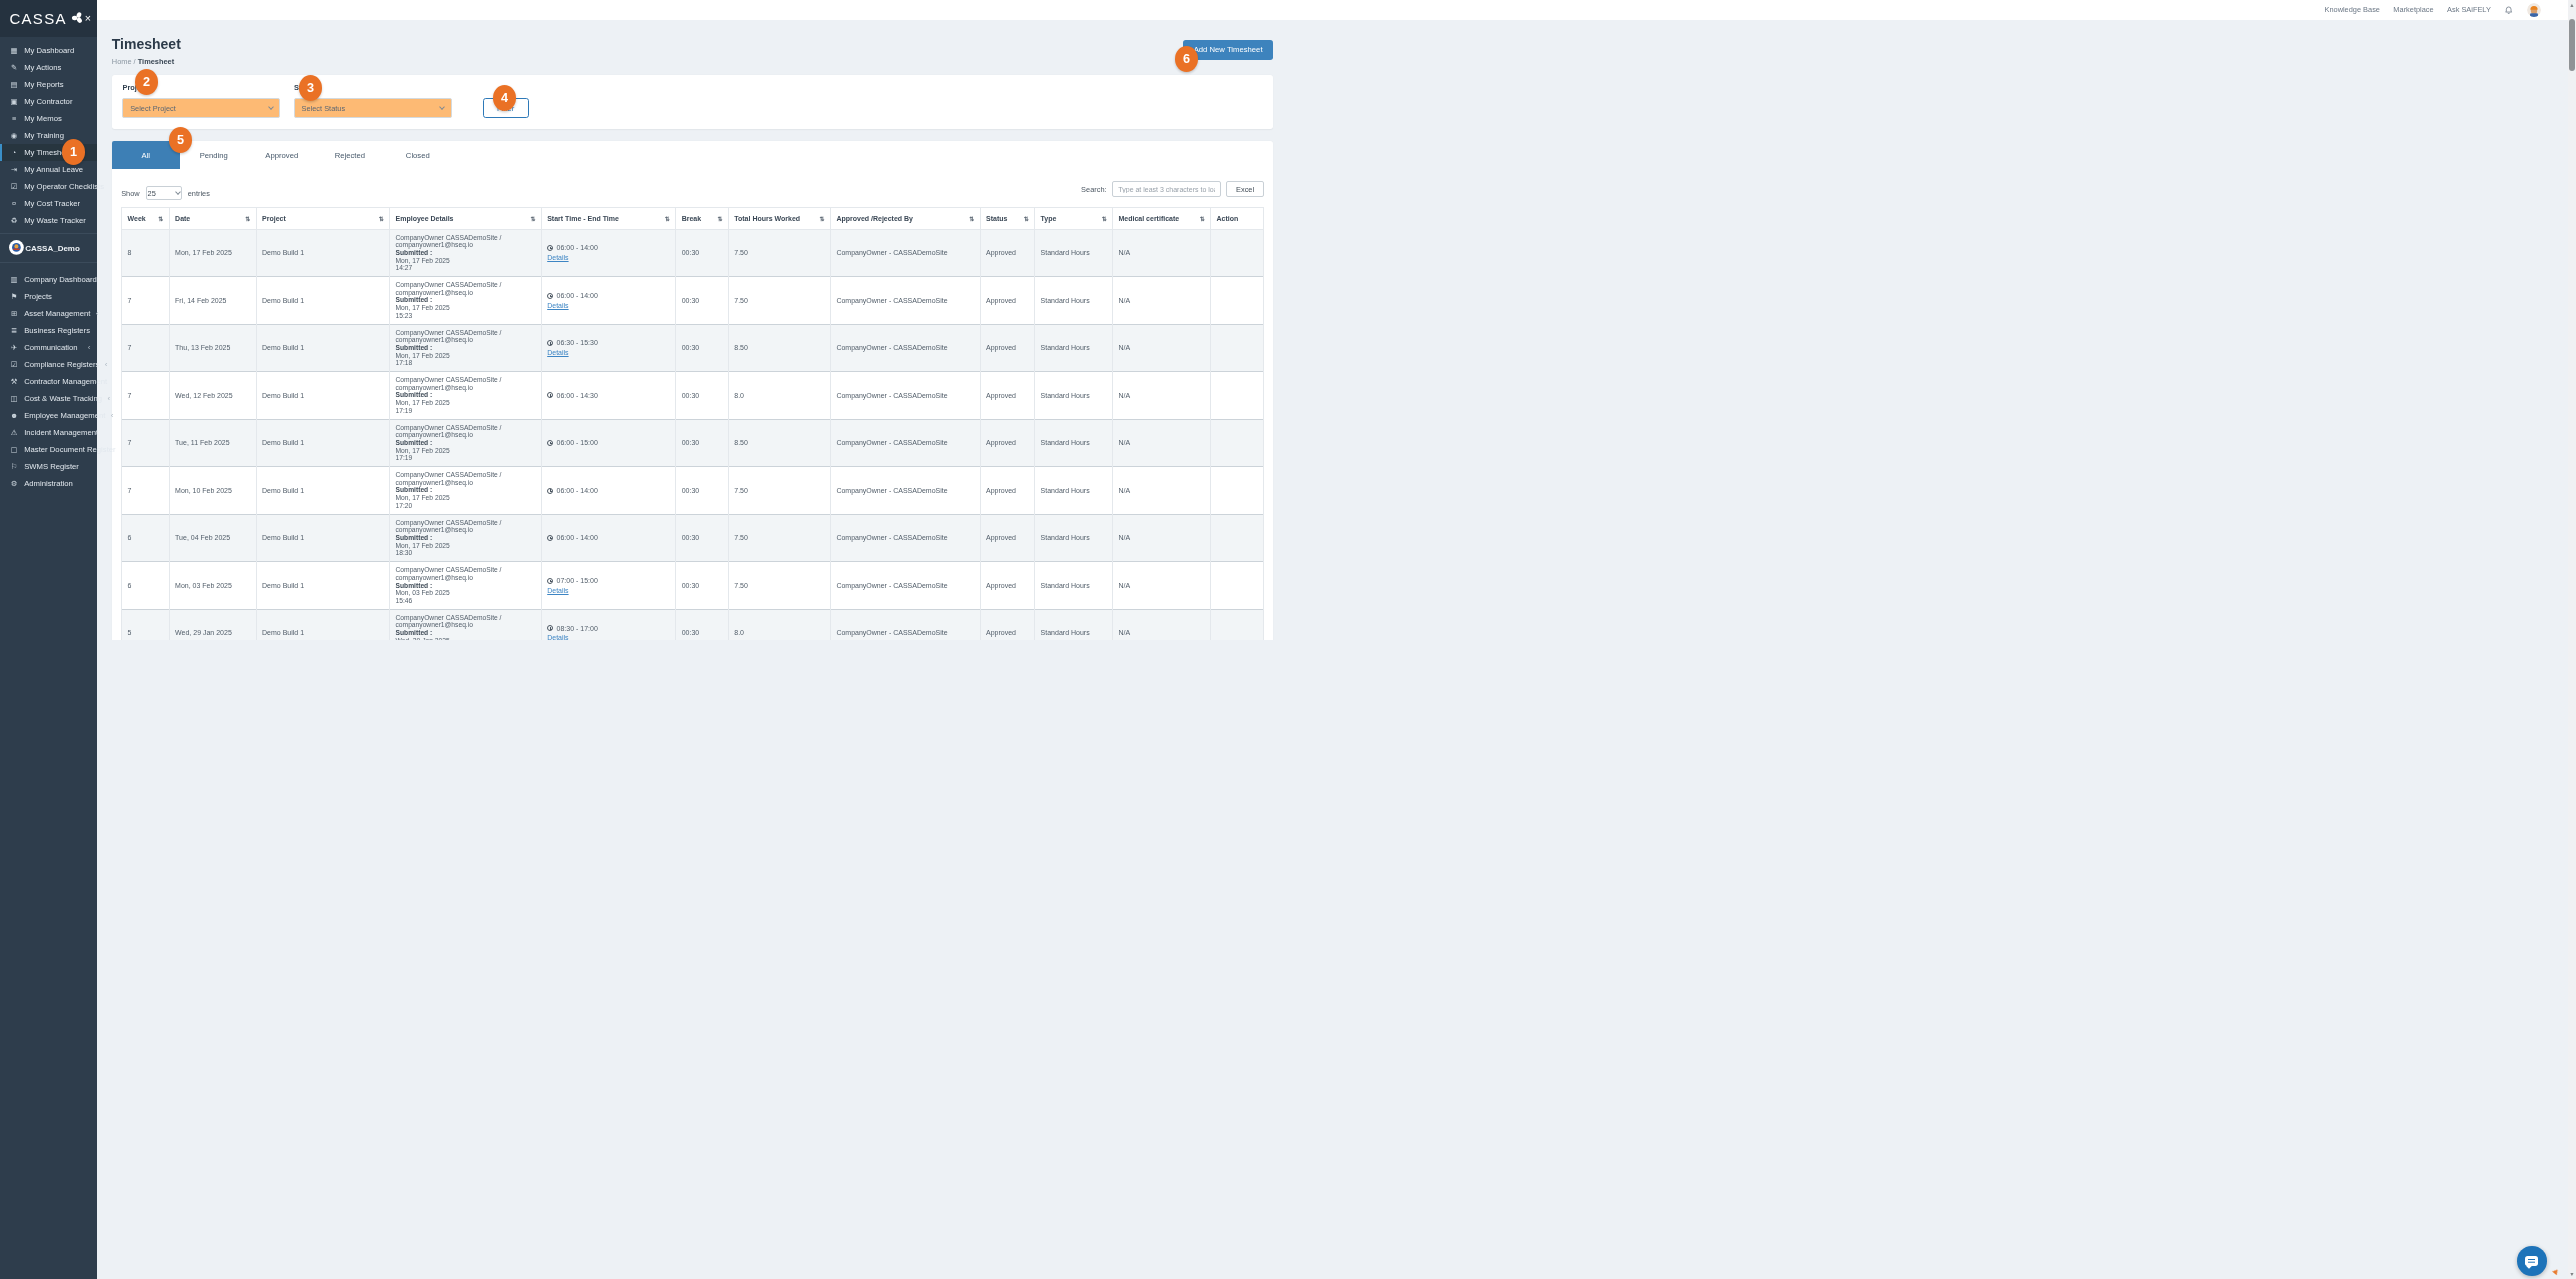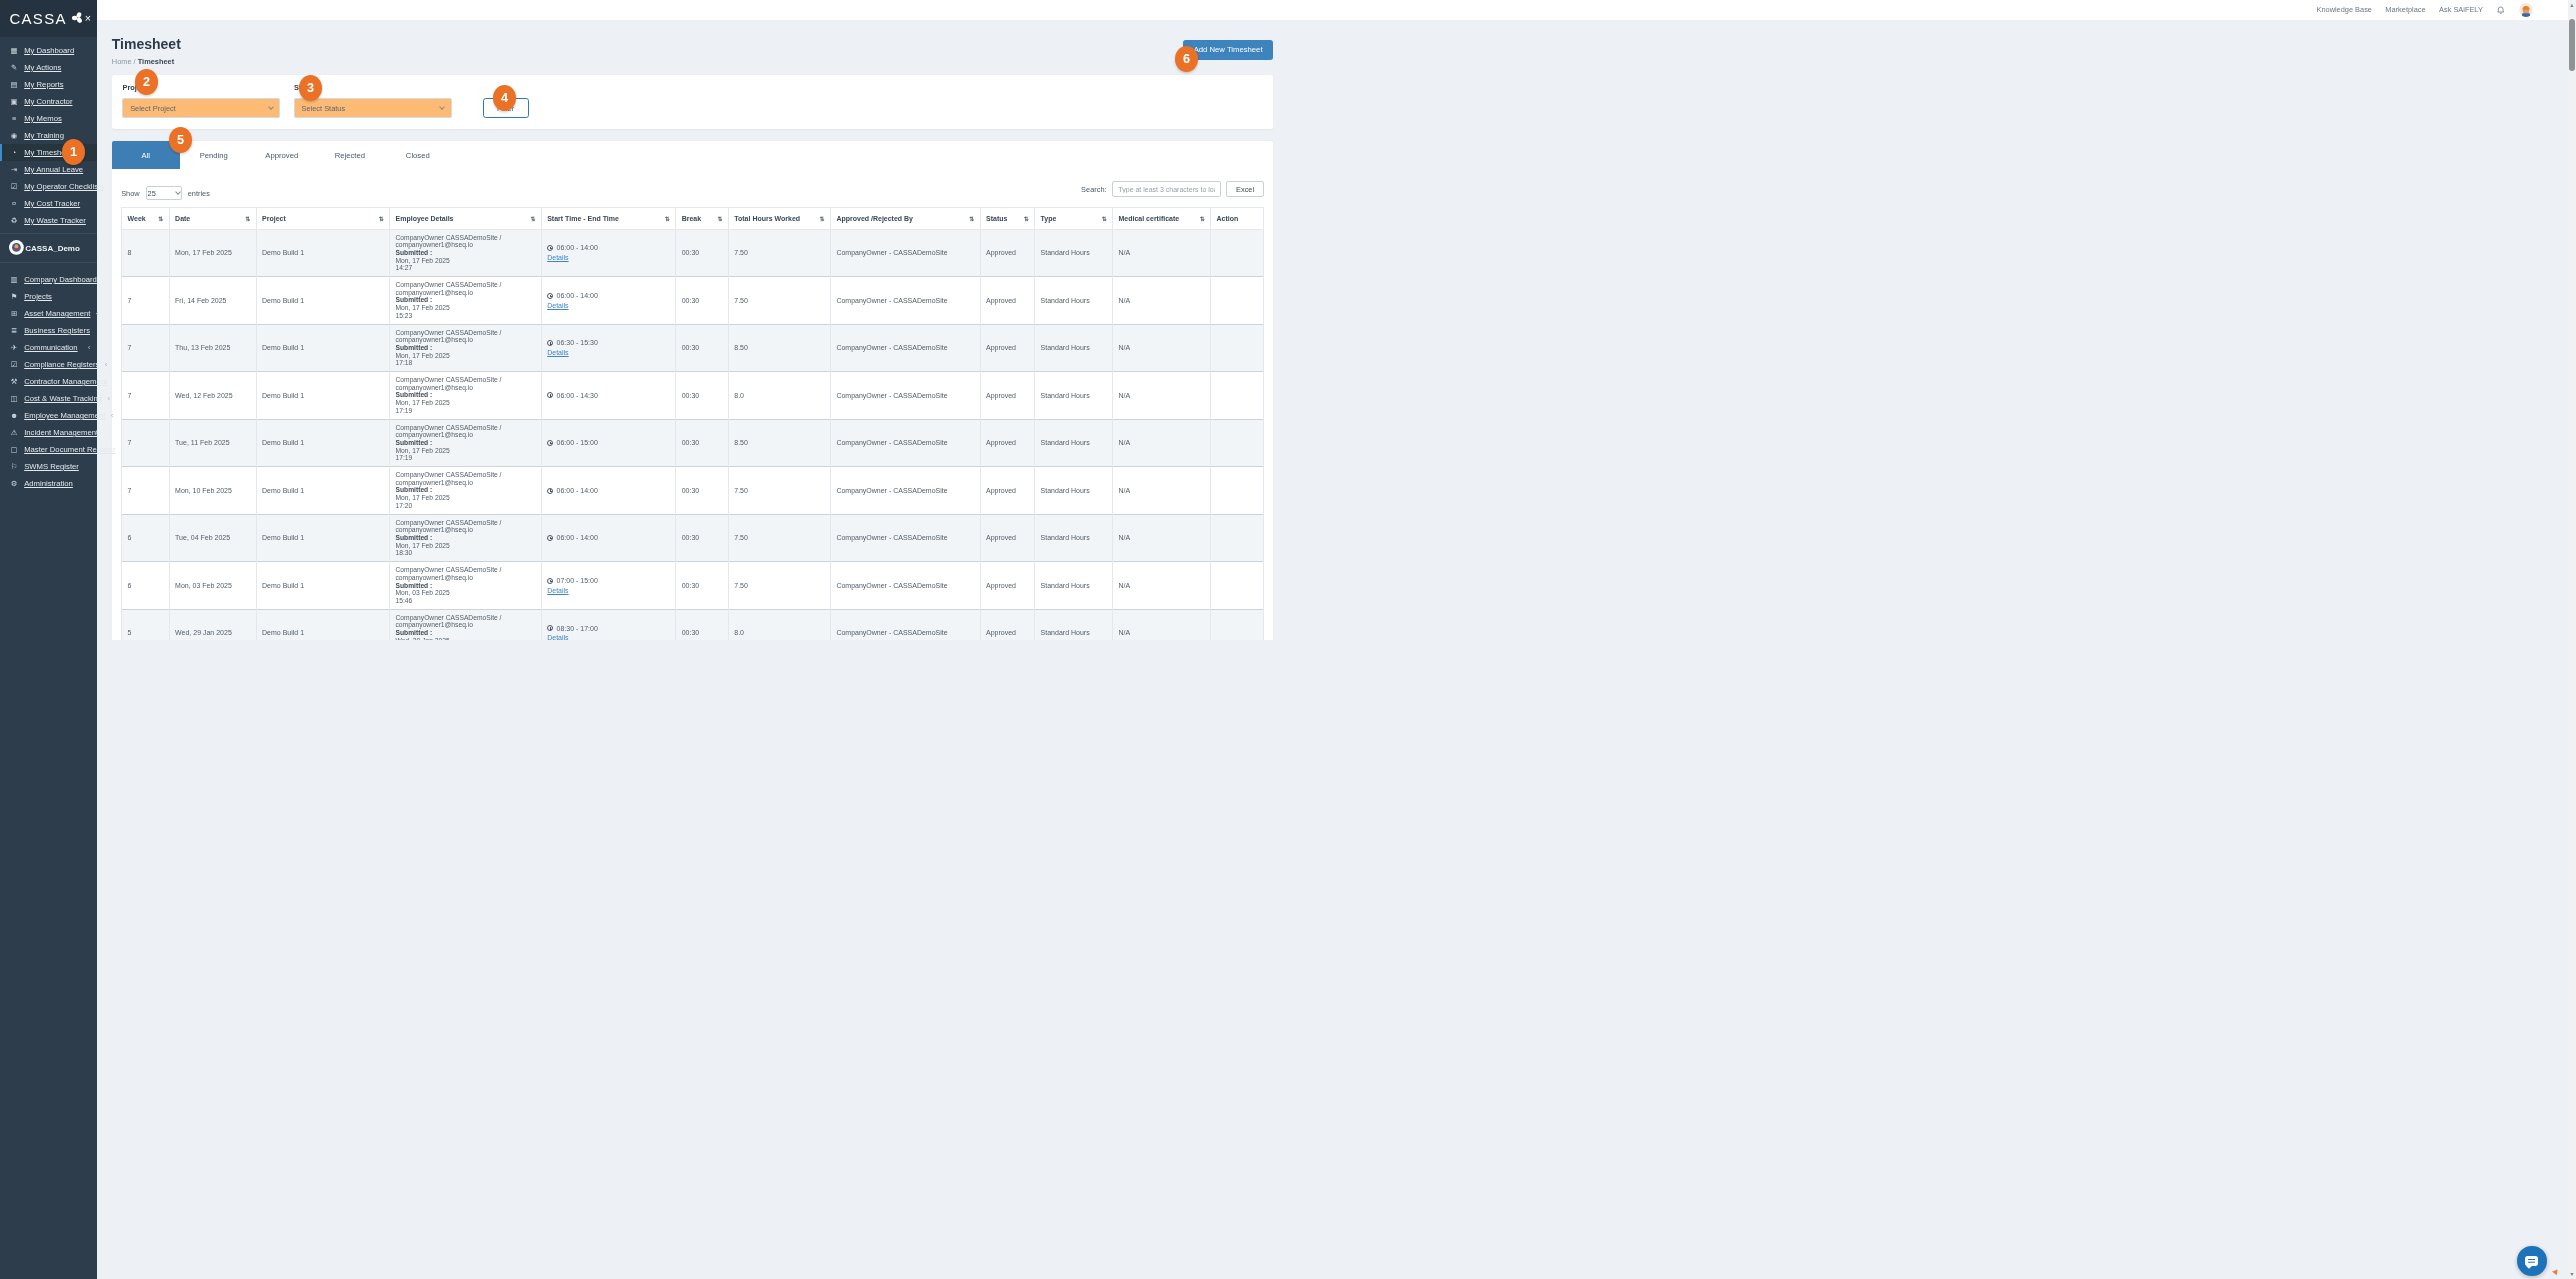--- a/index.html
+++ b/index.html
@@ -10,26 +10,26 @@
   }
   
   .sidebar { position:fixed; left:0; top:0; bottom:0; width:97px; background:#2e3d4c; z-index:10; }
   .brand-bar { height:37px; background:#25323f; display:flex; align-items:center; justify-content:space-between; padding:0 9.4px; }
   .brand { display:flex; align-items:center; gap:4.7px; color:#fff; font-size:15px; letter-spacing:1.3px; font-weight:400; }
   .close-x { color:#fff; font-size:10.7px; cursor:pointer; line-height:1; }
   .nav { padding:4.7px 0 1.3px; }
   .nav-item { display:flex; align-items:center; gap:5.4px; padding:4px 6.7px 4px 9.4px; font-size:7.7px; color:#e2e8ee; position:relative; cursor:pointer; }
   .nav-item.active { background:#27353f; border-left:2px solid #3a8fc7; padding-left:7.4px; }
   .nav-icon { width:9.4px; text-align:center; font-size:7.4px; color:#c9d3db; flex:none; }
-  .nav-label { white-space:nowrap;text-decoration:underline; }
+  .nav-label { white-space:nowrap; }
   .nav-chevron { margin-left:auto; font-size:8px; color:#aeb9c2; }
   .org-row { display:flex; align-items:center; gap:1px; padding:5.4px 9.4px; border-top:0.7px solid #3b4b5b; border-bottom:0.7px solid #3b4b5b; margin:3.4px 0; }
   .org-name { font-weight:700; font-size:8px; color:#eef2f6; }
   
-  .topbar { position:fixed; left:97px; right:8px; top:0; height:19.5px; background:#fff; display:flex; align-items:center; justify-content:flex-end; gap:13.4px; padding-right:35px; z-index:5; }
+  .topbar { position:fixed; left:97px; right:0; top:0; height:19.5px; background:#fff; display:flex; align-items:center; justify-content:flex-end; gap:13.4px; padding-right:35px; z-index:5; }
   .top-link { font-size:7.4px; color:#6b7785; cursor:pointer; }
   .bell { display:flex; align-items:center; cursor:pointer; }
   .avatar { width:14px; height:14px; border-radius:50%; overflow:hidden; cursor:pointer; flex:none; }
   
   .main { margin-left:97px; padding:36px 14.8px 0; }
   .page-head { display:flex; justify-content:space-between; align-items:flex-start; }
   .page-title { font-size:14px; font-weight:700; color:#2b3a49; }
   .breadcrumb { margin-top:4.7px; font-size:7.4px; color:#8a96a1; }
   .breadcrumb .current { color:#3c4956; font-weight:600; }
   .add-btn { background:#3d83bd; color:#fff; border:none; border-radius:2.7px; font-size:7.7px; padding:0 10.7px; height:19.5px; margin-top:4px; cursor:pointer; font-family:inherit; }

